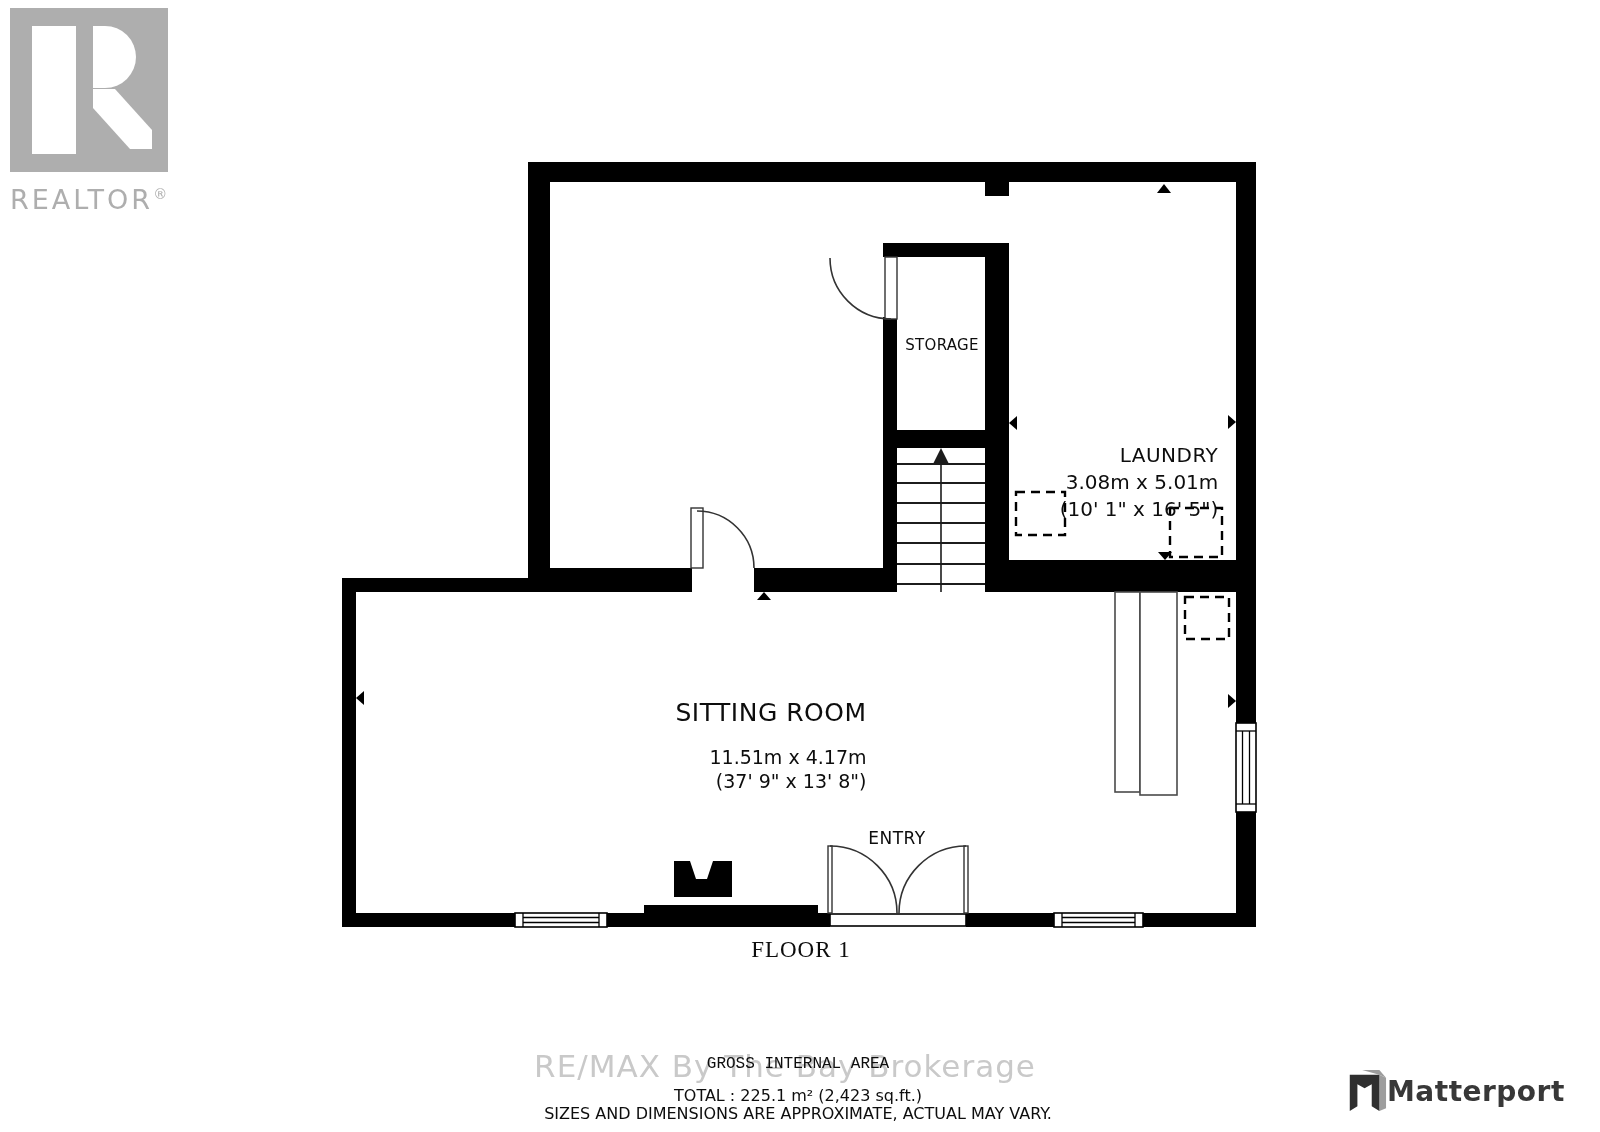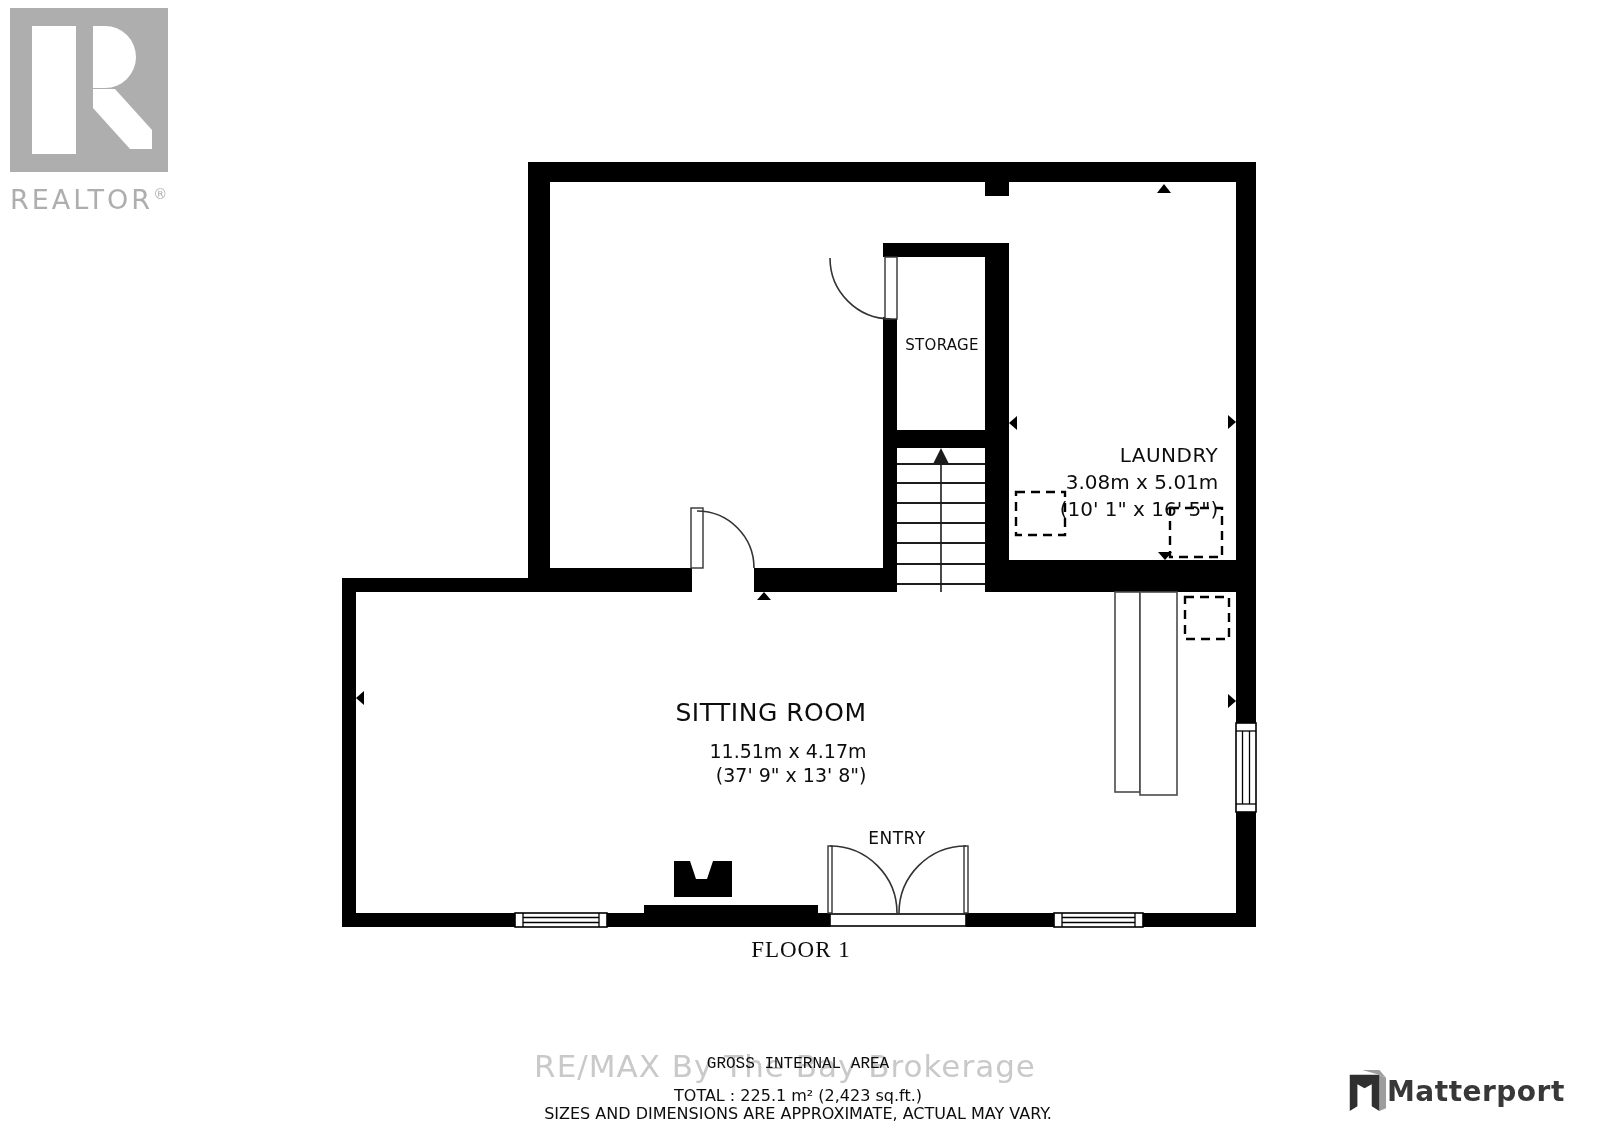--- a/index.html
+++ b/index.html
@@ -161,21 +161,21 @@
   <div class="lbl storage-name" style="left:942px;top:336px;">STORAGE</div>
 
   <div class="lbl" style="left:1139px;top:421px;margin-top:22px;">
     <div class="laundry-name">LAUNDRY</div>
     <div class="laundry-dims" style="margin-top:3px;">3.08m x 5.01m</div>
     <div class="laundry-dims" style="margin-top:3px;">(10' 1" x 16' 5")</div>
   </div>
 
   <div class="lbl" style="left:771px;top:698px;">
     <div class="room-name">SITTING ROOM</div>
-    <div class="room-dims" style="margin-top:13px;">11.51m x 4.17m</div>
+    <div class="room-dims" style="margin-top:19px;">11.51m x 4.17m</div>
     <div class="room-dims" style="margin-top:2px;">(37' 9" x 13' 8")</div>
   </div>
 
   <div class="lbl entry-name" style="left:897px;top:828px;">ENTRY</div>
 
   <div class="lbl floor-name" style="left:801px;top:937px;">FLOOR 1</div>
 
   <div class="lbl footer t1" style="left:798px;top:1055px;font-family:Liberation Mono, monospace;">GROSS INTERNAL AREA</div>
   <div class="lbl footer t2" style="left:798px;top:1086px;">TOTAL :  225.1 m² (2,423 sq.ft.)</div>
   <div class="lbl footer t4" style="left:798px;top:1104px;">SIZES AND DIMENSIONS ARE APPROXIMATE, ACTUAL MAY VARY.</div>

